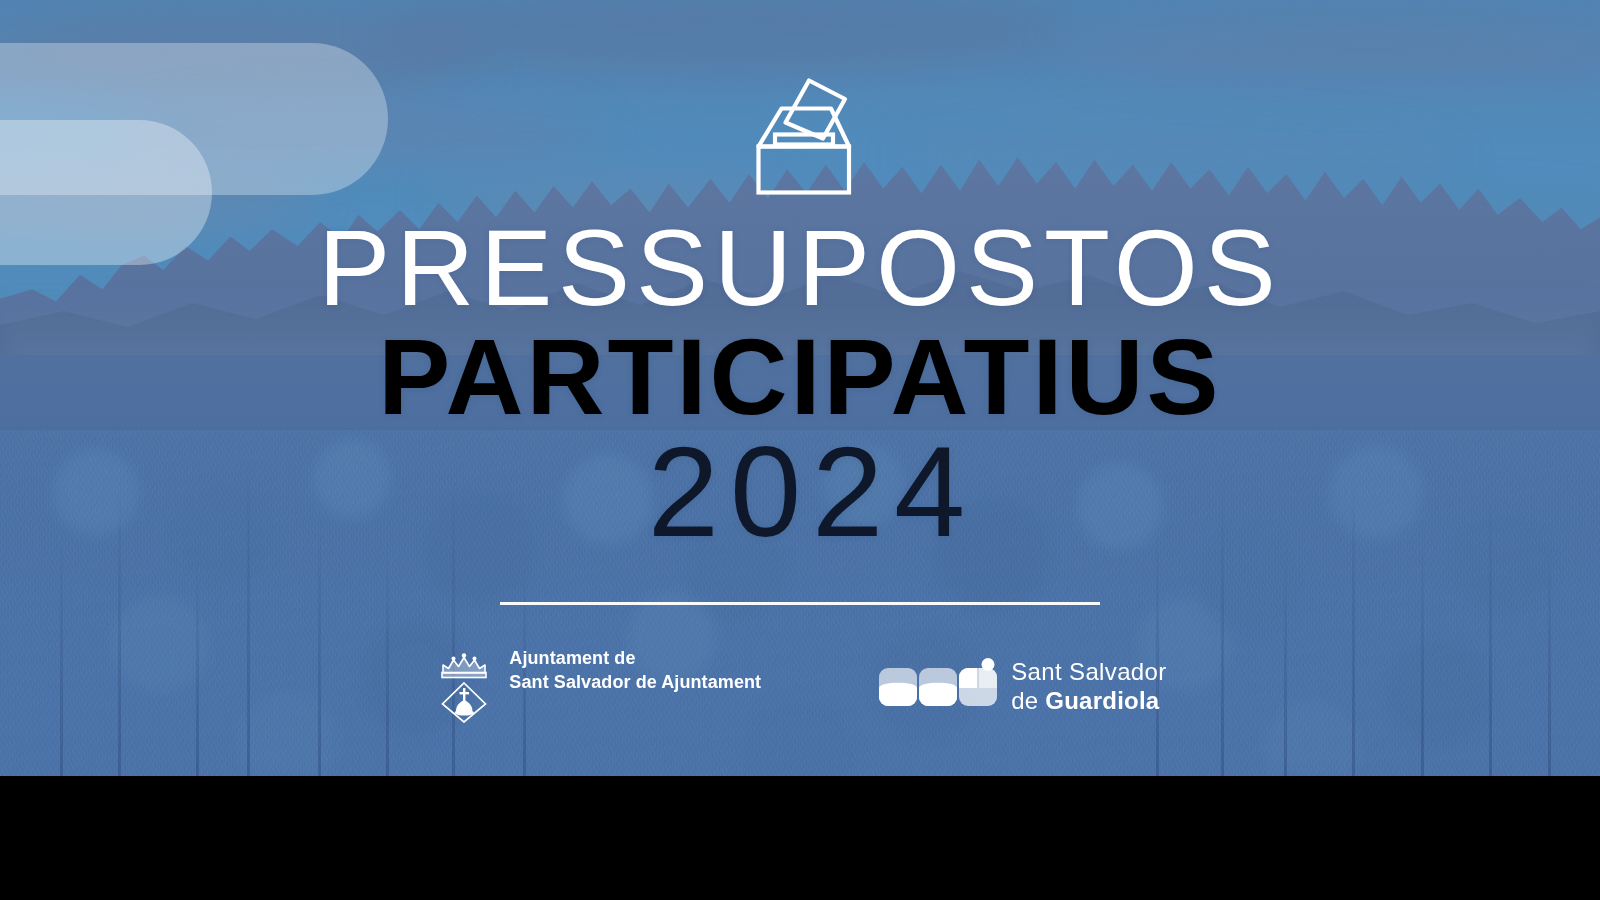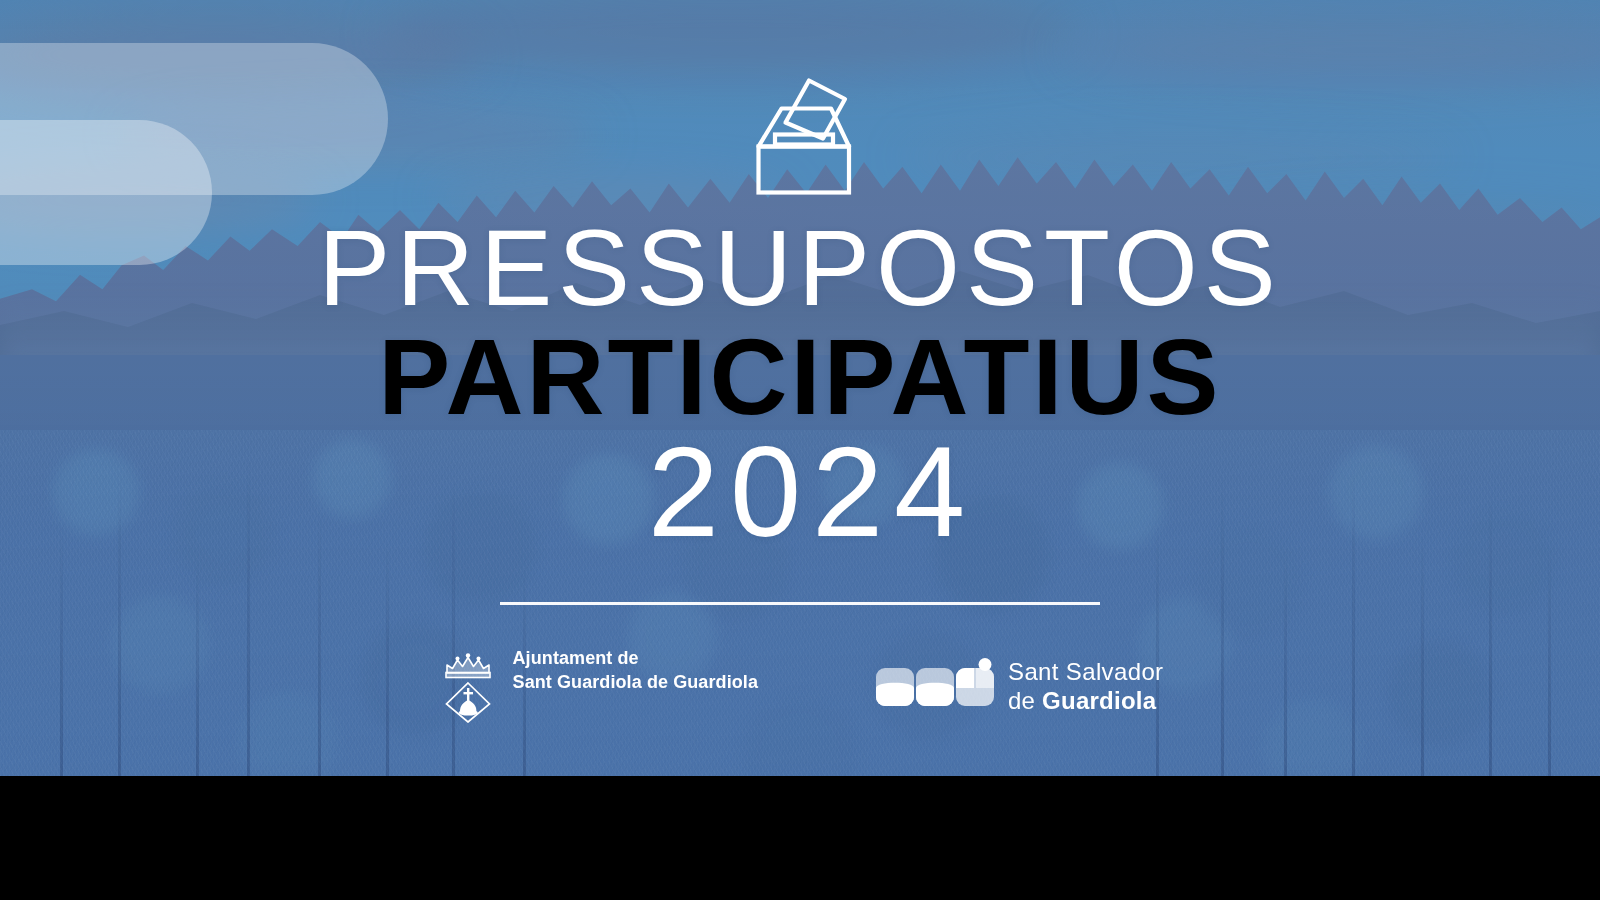--- a/index.html
+++ b/index.html
@@ -159,21 +159,21 @@
     color:#fff;line-height:1.0;white-space:nowrap;
     text-shadow:0 1px 6px rgba(40,70,110,.18);
   }
   .t-line2{
     font-size:108px;font-weight:700;letter-spacing:.028em;
     color:#000000;line-height:1.02;white-space:nowrap;
     text-shadow:0 1px 6px rgba(40,70,110,.18);
   }
   .t-line3{
     font-size:128px;font-weight:300;letter-spacing:.085em;
-    color:#ffffff;line-height:1.0;margin-top:-4px;
+    color:#0f172a;line-height:1.0;margin-top:-4px;
     text-shadow:0 1px 6px rgba(40,70,110,.18);
     padding-left:24px;
   }
 
   .divider{
     width:600px;height:3px;background:#ffffff;margin-top:46px;opacity:.96;
   }
 
   .logos{
     display:flex;align-items:center;justify-content:center;
@@ -275,21 +275,21 @@
             <path d="M31 36 L52.5 57 L31 75 L9.5 57 Z" stroke="#ffffff" stroke-width="1.7" fill="none"></path>
 
             <rect x="30" y="41" width="2.4" height="14" fill="#ffffff"></rect>
             <rect x="26.5" y="45" width="9.5" height="2.4" fill="#ffffff"></rect>
             <path d="M31.2 53 C25.5 55.5 23 59.5 23 64 L39.4 64 C39.4 59.5 36.9 55.5 31.2 53 Z" fill="#ffffff"></path>
             <ellipse cx="31.2" cy="65.6" rx="9.6" ry="3" fill="#ffffff"></ellipse>
           </svg>
         </div>
         <div class="ajt-text">
           <div>Ajuntament de</div>
-          <div>Sant Guardiola de Guardiola</div>
+          <div>Sant Salvador de Ajuntament</div>
         </div>
       </div>
 
       <div class="logo-ssg">
         <div>
           <svg width="118" height="52" viewBox="0 0 118 52" fill="none" aria-hidden="true">
             <defs>
               <clipPath id="sq1">
                   <rect x="0" y="10" width="38" height="38" rx="9"></rect>
                 </clipPath>

